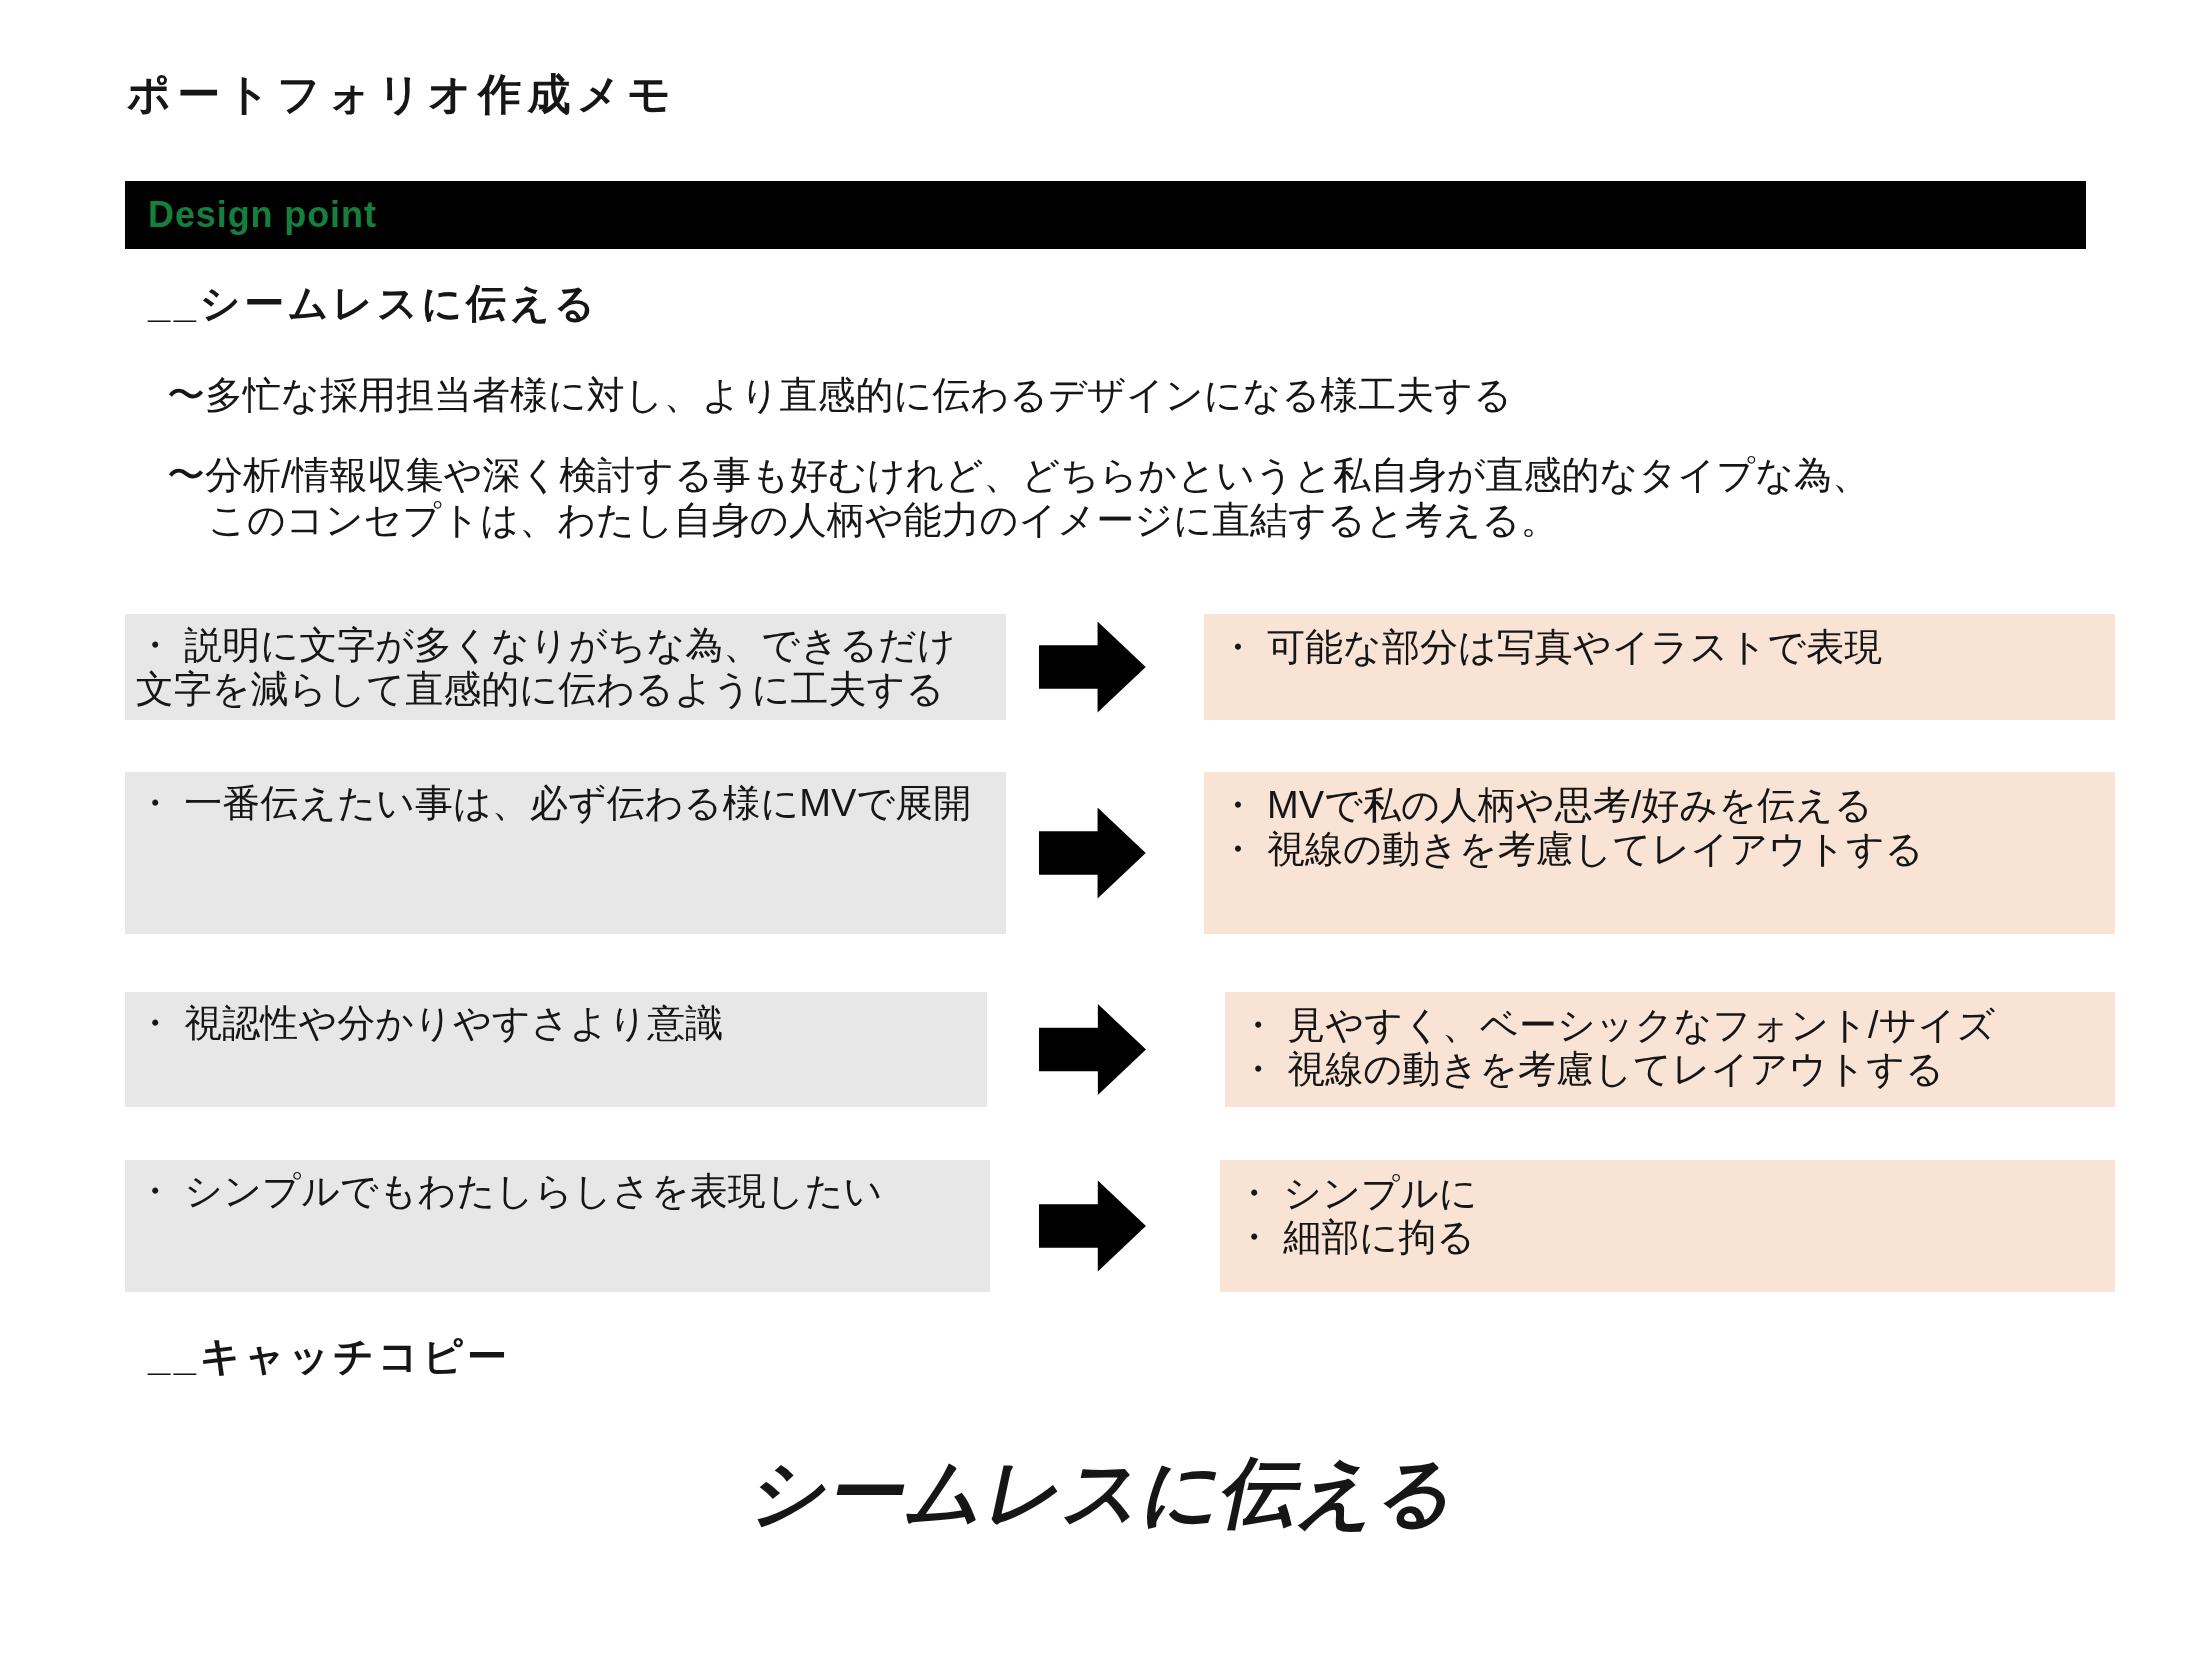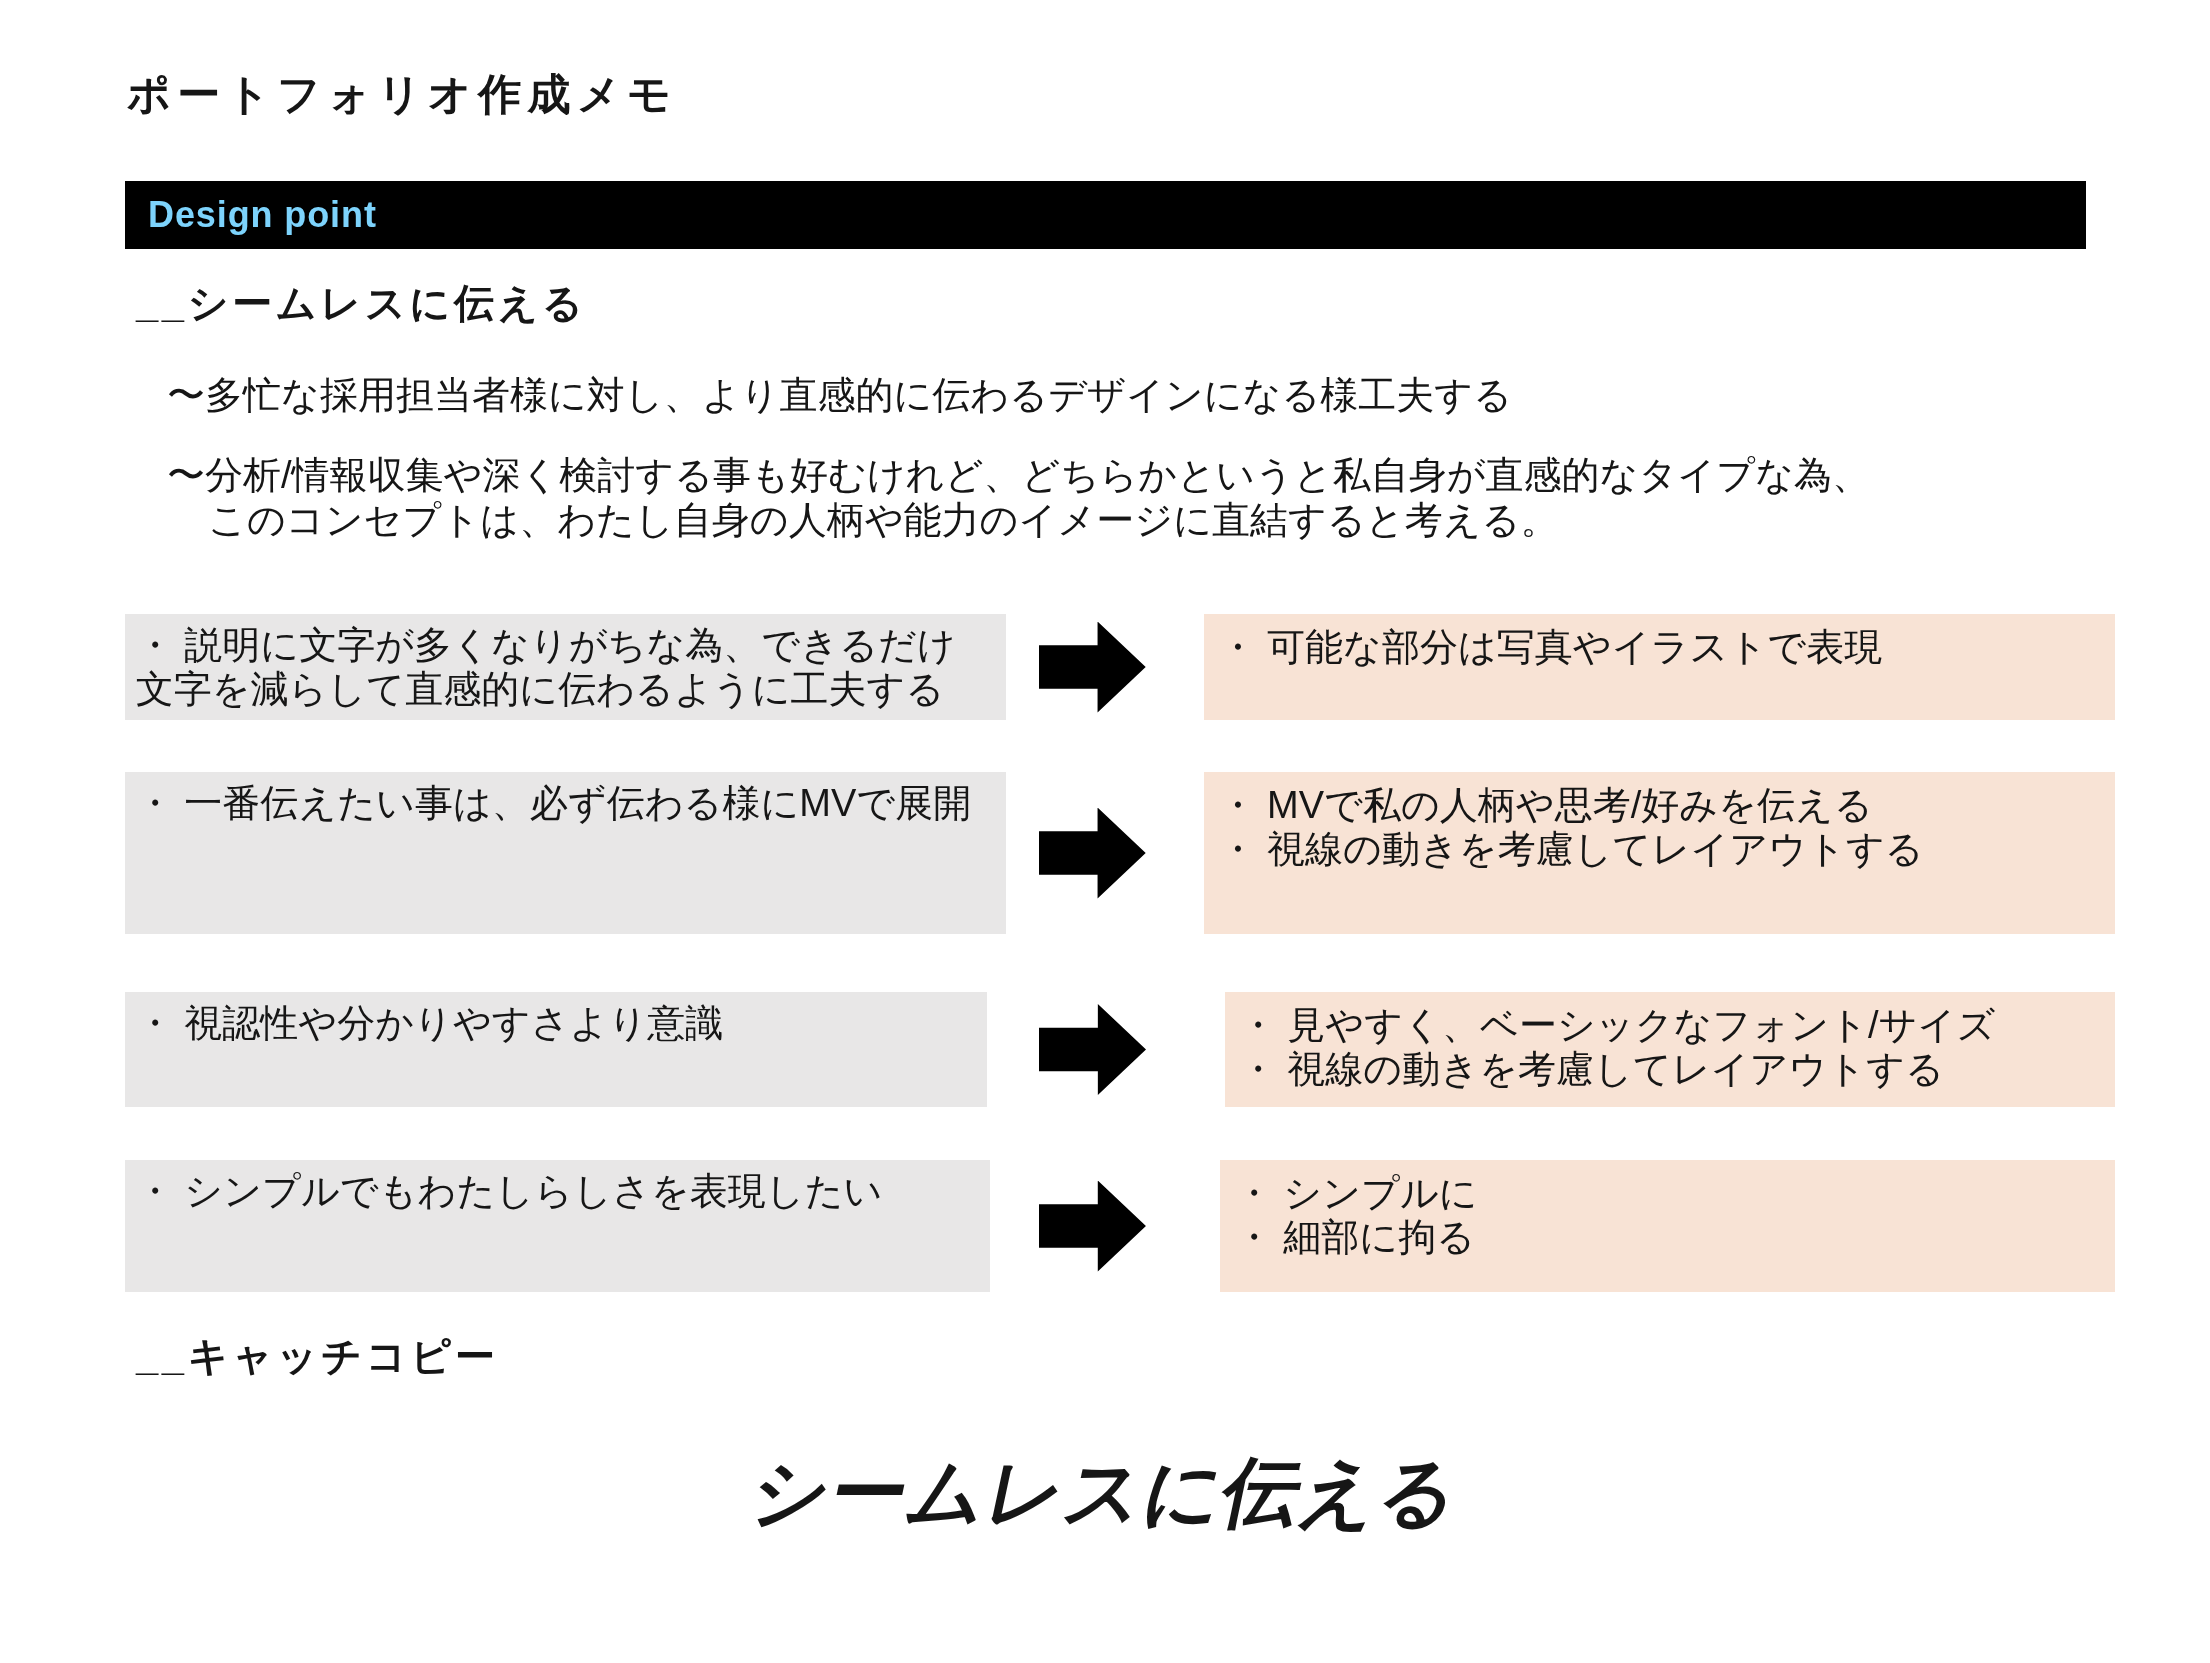--- a/index.html
+++ b/index.html
@@ -18,34 +18,34 @@
     font-size:43px;
     font-weight:bold;
     letter-spacing:6.3px;
     white-space:nowrap;
   }
   .banner{
     position:absolute;
     left:125px; top:181px;
     width:1961px; height:68px;
     background:#000000;
-    color:#7dd3fc;
+    color:#15803d;
     display:flex;
     align-items:center;
     box-sizing:border-box;
     padding-left:23px;
   }
   .banner-label{
     font-size:36px;
     font-weight:bold;
     letter-spacing:0.9px;
   }
   .section-heading{
     position:absolute;
-    left:136px;
+    left:148px;
     font-size:40px;
     font-weight:bold;
     letter-spacing:3.6px;
     white-space:nowrap;
   }
   .heading-concept{ top:276px; }
   .heading-catch{ top:1329px; }
   .note{
     position:absolute;
     left:167px;

